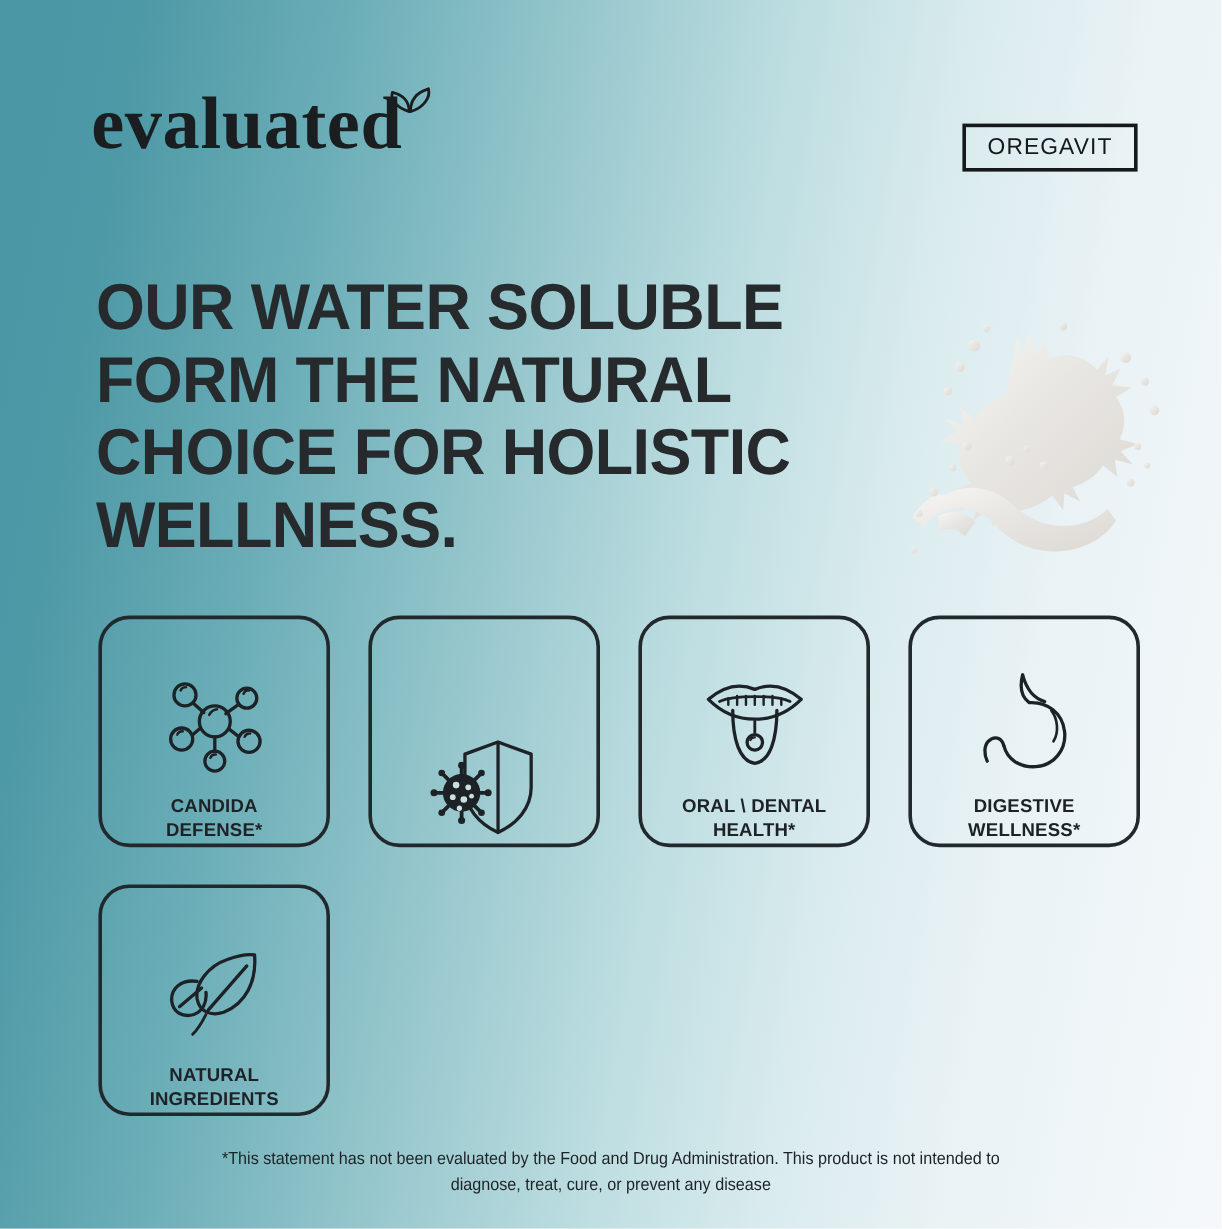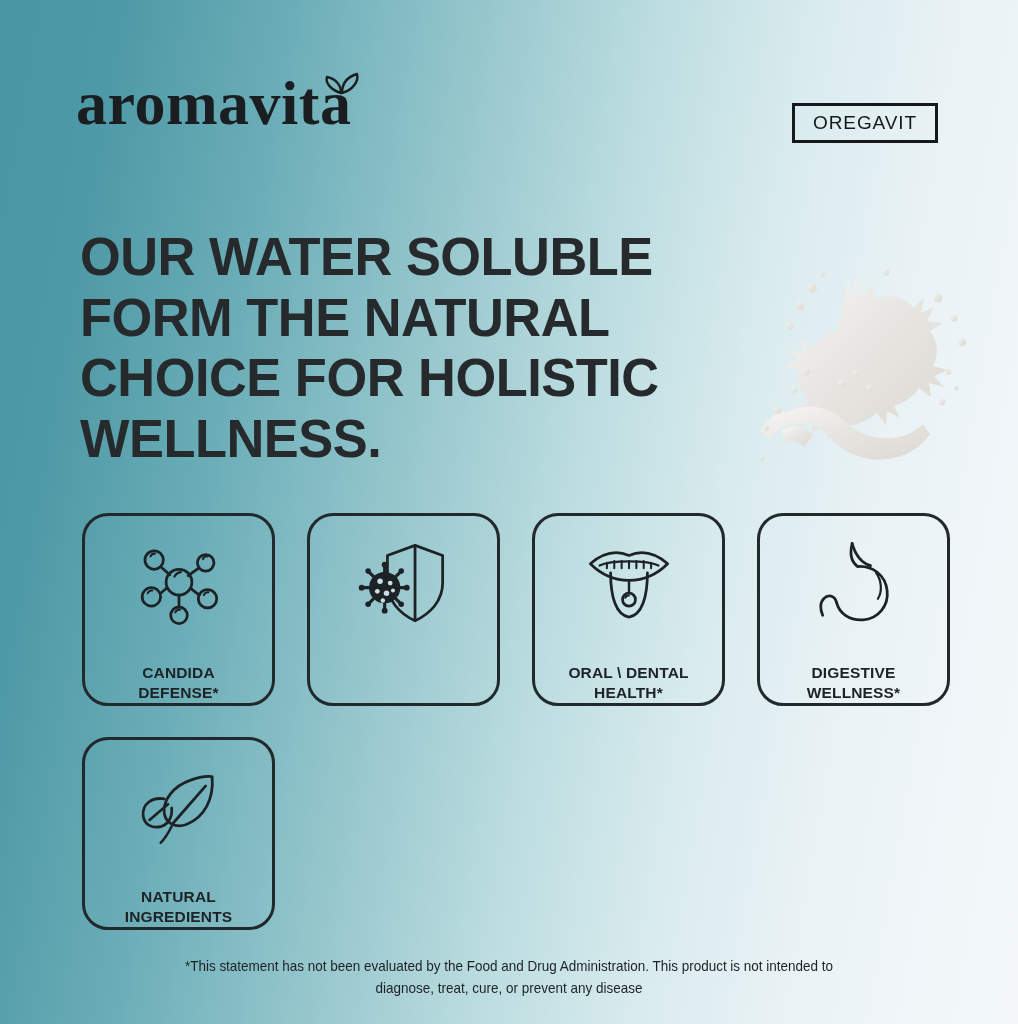--- a/index.html
+++ b/index.html
@@ -44,21 +44,21 @@
   }
   .logo .leafmark {
     position: absolute;
     left: 244px;
     top: -6px;
     width: 44px;
     height: 30px;
   }
   .badge {
     position: absolute;
-    right: 80px;
+    right: 70px;
     top: 103px;
     border: 3px solid #15191b;
     padding: 7px 18px 8px 18px;
     font-size: 19px;
     font-weight: 400;
     letter-spacing: 0.9px;
     color: #15191b;
     line-height: 1;
     background: transparent;
   }
@@ -98,21 +98,21 @@
     grid-template-rows: 193px 193px;
     column-gap: 32px;
     row-gap: 31px;
   }
   .card {
     border: 3px solid #22292d;
     border-radius: 26px;
     display: flex;
     flex-direction: column;
     align-items: center;
-    justify-content: space-between;
+    justify-content: flex-end;
     box-sizing: border-box;
     padding-top: 22px;
     background: transparent;
   }
   .card-icon {
     width: 92px;
     height: 92px;
     display: flex;
     align-items: center;
     justify-content: center;
@@ -147,21 +147,21 @@
     color: #1d2226;
     font-weight: 400;
   }
 </style>
 </head>
 <body>
 
 <div class="poster">
 
   <div class="logo">
-    <span>aromavita</span>
+    <span>evaluated</span>
     <svg class="leafmark" viewBox="0 0 44 30">
       <path d="M21 27 C21 19, 16 13, 7 11 C5 17, 11 24, 21 27 Z" fill="none" stroke="#1a1e20" stroke-width="2.4" stroke-linejoin="round"></path>
       <path d="M22 27 C22 18, 27 11, 37 8 C39 15, 33 24, 22 27 Z" fill="none" stroke="#1a1e20" stroke-width="2.4" stroke-linejoin="round"></path>
     </svg>
   </div>
 
   <div class="badge">OREGAVIT</div>
 
   <h1 class="headline">OUR WATER SOLUBLE FORM THE NATURAL CHOICE FOR HOLISTIC WELLNESS.</h1>
 

